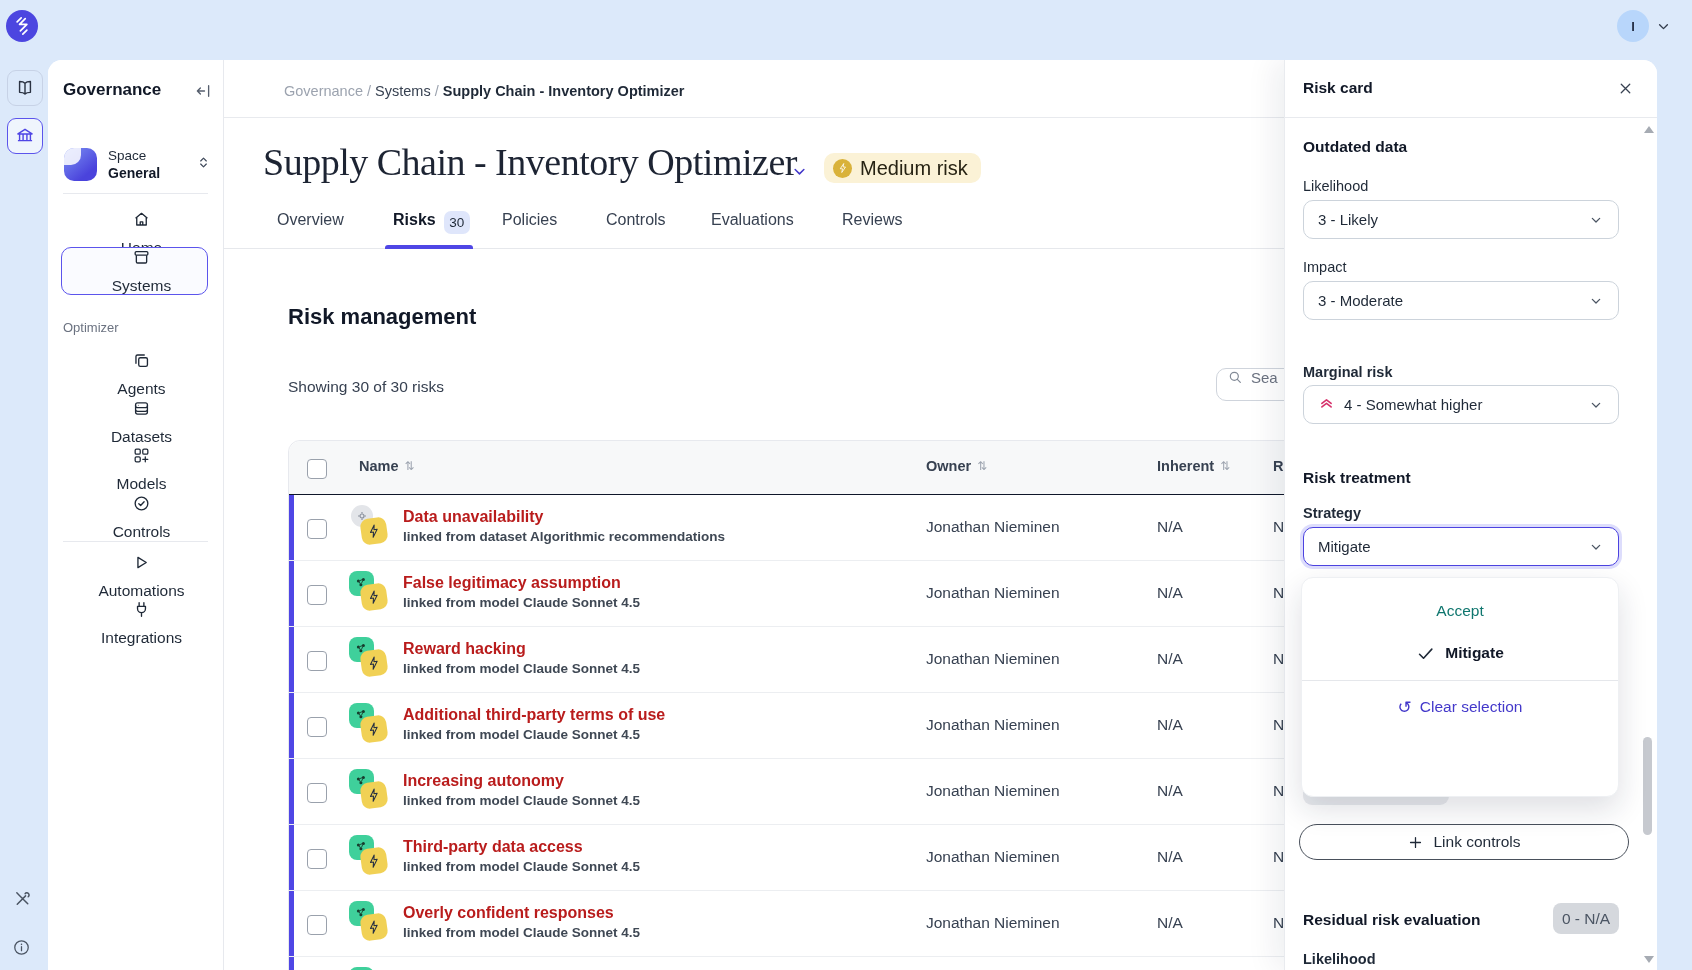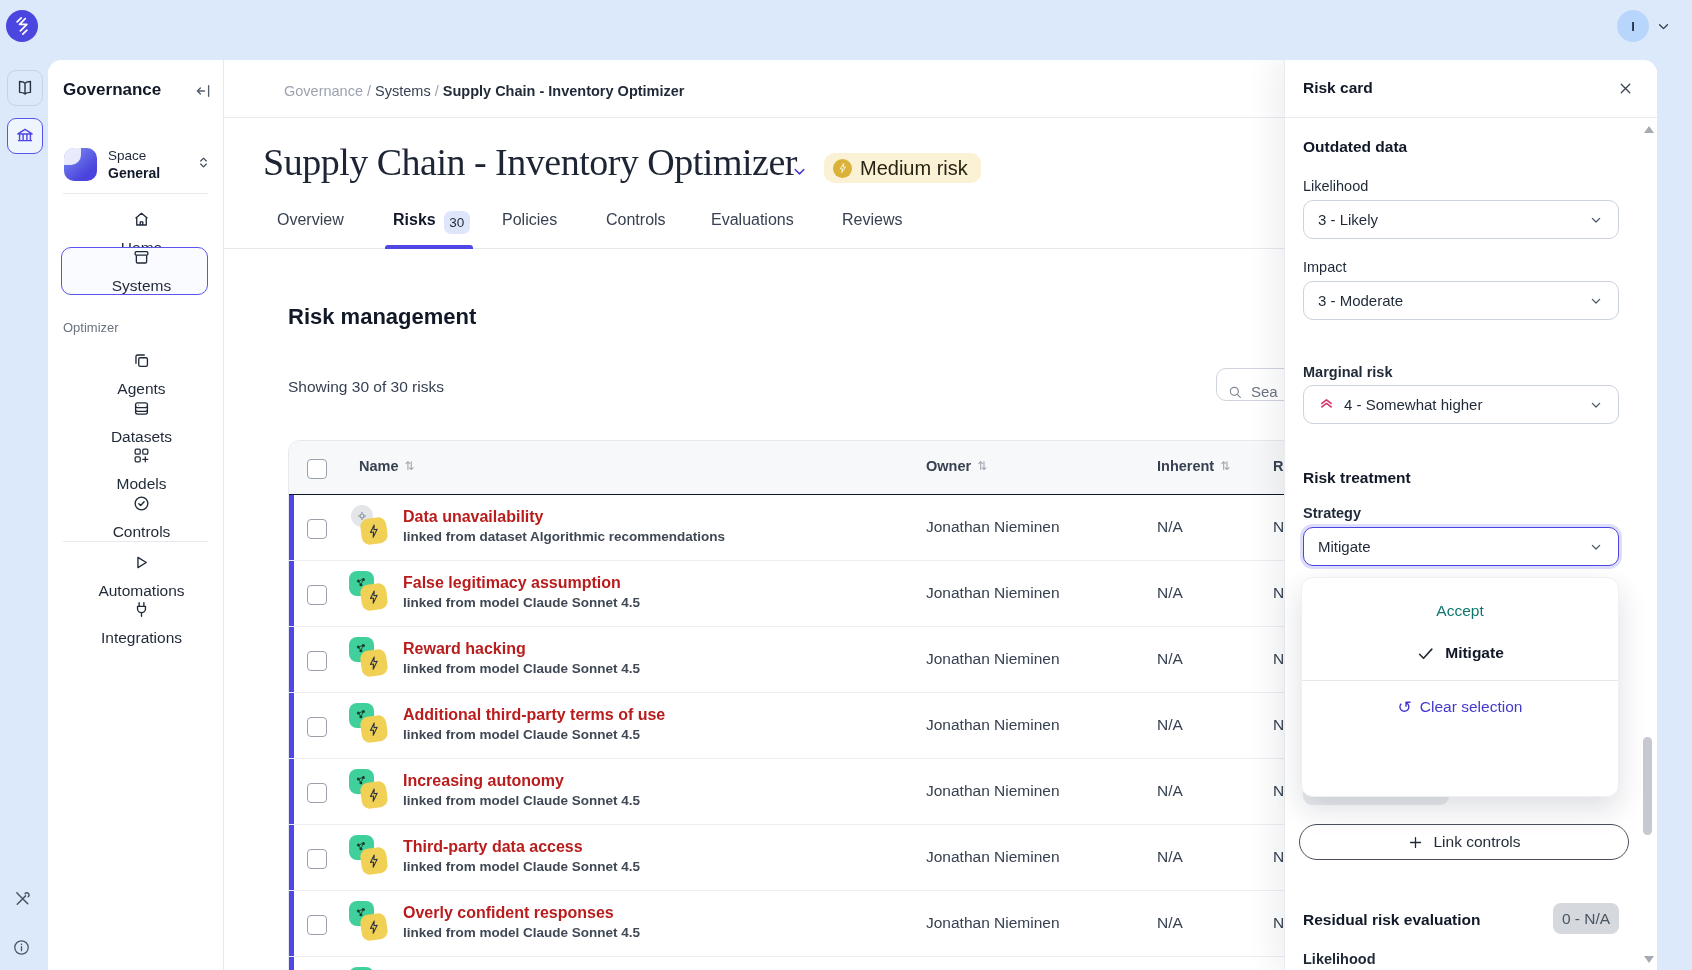--- a/index.html
+++ b/index.html
@@ -40,21 +40,21 @@
   .risk-badge{position:absolute;left:776px;top:93px;height:30px;border-radius:10px;background:#fbf2d6;display:flex;align-items:center;gap:8px;padding:0 13px 0 9px;font-size:20px;color:#272313;}
   .rb-ic{width:19px;height:19px;border-radius:50%;background:#d9b23a;display:flex;align-items:center;justify-content:center;color:#fff;}
   .tabs{position:absolute;left:175px;right:0;top:140px;height:48px;border-bottom:1px solid #e6e8ec;}
   .tab{position:absolute;top:11px;font-size:16px;color:#374151;display:flex;align-items:flex-start;gap:8px;}
   .tab.active{color:#111827;font-weight:700;}
   .tab .cnt{display:inline-flex;align-items:center;justify-content:center;min-width:26px;height:23px;border-radius:7px;background:#dfe6fb;font-size:13.5px;font-weight:400;color:#1f2937;}
   .tab-underline{position:absolute;left:337px;bottom:-1px;width:88px;height:4px;border-radius:3px 3px 0 0;background:#4f46e5;}
   
   .rm-title{position:absolute;left:240px;top:244px;font-size:22px;font-weight:700;color:#111827;}
   .rm-showing{position:absolute;left:240px;top:318px;font-size:15.5px;color:#374151;}
-  .search{position:absolute;left:1168px;top:308px;width:92px;height:33px;border:1px solid #cfd4dc;border-radius:10px;background:#fff;display:flex;align-items:flex-end;gap:8px;padding-left:10px;box-sizing:border-box;color:#828a96;}
+  .search{position:absolute;left:1168px;top:308px;width:92px;height:33px;border:1px solid #cfd4dc;border-radius:10px;background:#fff;display:flex;align-items:flex-start;gap:8px;padding-left:10px;box-sizing:border-box;color:#828a96;}
   .search .ph{font-size:15px;color:#6b7280;white-space:nowrap;}
   
   .tcard{position:absolute;left:240px;top:380px;width:1340px;border:1px solid #e7e9ee;border-radius:12px 12px 0 0;background:#fff;}
   .thead{position:relative;height:53px;background:#f7f8f9;border-bottom:1px solid #0f172a;border-radius:12px 12px 0 0;font-size:14.5px;font-weight:700;color:#374151;}
   .th{position:absolute;top:17px;display:flex;gap:6px;align-items:center;}
   .sort{font-size:12px;color:#9ca3af;font-weight:400;font-family:"DejaVu Sans",sans-serif;}
   .cbx{position:absolute;width:18px;height:18px;border:1.5px solid #9aa1ac;border-radius:4px;background:#fff;}
   .row{position:relative;height:65px;border-bottom:1px solid #eceef1;background:#fff;}
   .stripe{position:absolute;left:0;top:0;width:5px;height:100%;background:#4f46e5;}
   .row .cbx{left:18px;top:24px;}

